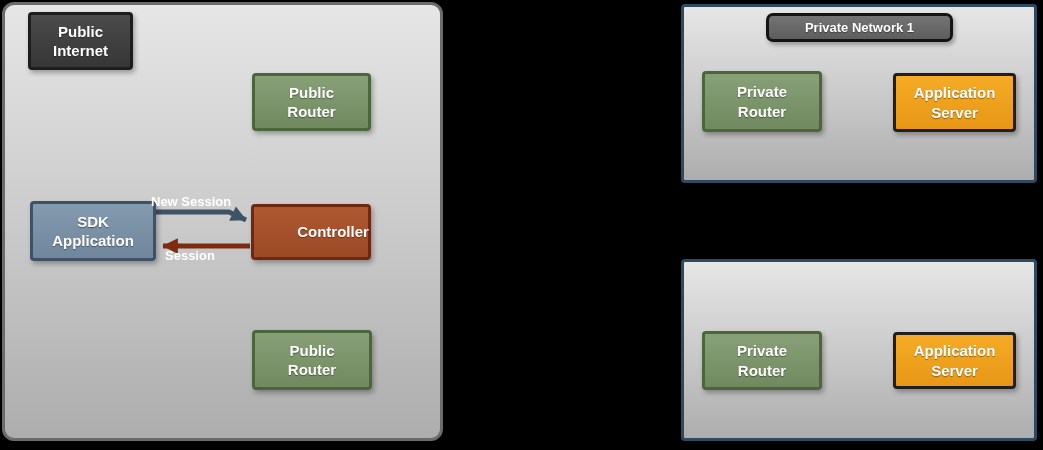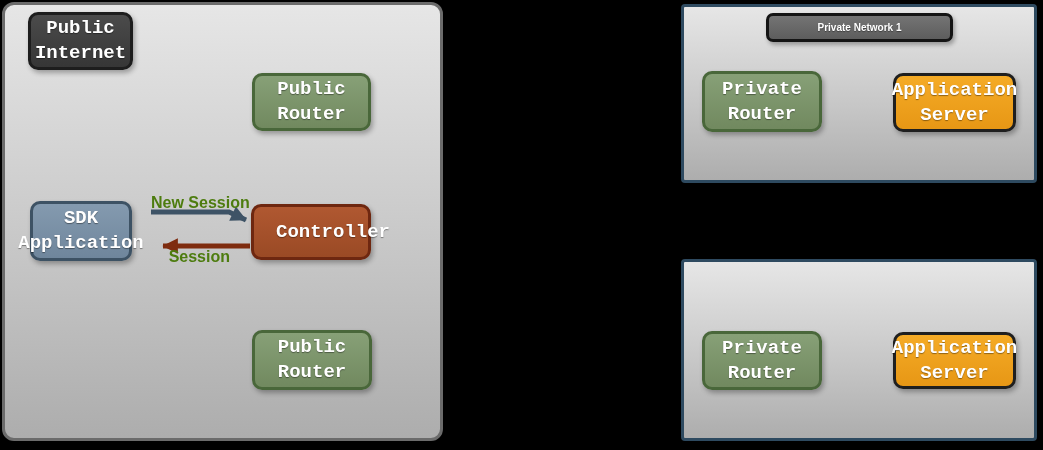--- a/index.html
+++ b/index.html
@@ -35,78 +35,77 @@
 
   .node {
     position: absolute;
     box-sizing: border-box;
     display: flex;
     align-items: center;
     justify-content: center;
     text-align: center;
     color: #ffffff;
     font-weight: bold;
-    font-size: 19px;
+    font-size: 15px;
     line-height: 1.3;
     white-space: pre-line;
-    border-radius: 10px;
+    border-radius: 4px;
     border: 3px solid transparent;
     box-shadow: 2px 3px 5px rgba(0,0,0,0.30);
     text-shadow: 0 1px 1px rgba(0,0,0,0.40);
-    font-family: Liberation Mono, monospace;
   }
   .node-dark   { background: linear-gradient(180deg,#4b4b4b,#363636); border-color: #1d1d1d; }
   .node-green  { background: linear-gradient(180deg,#87a077,#71895f); border-color: #49673a; }
   .node-orange { background: linear-gradient(180deg,#f5ab26,#e79715); border-color: #1f1f1f; }
   .node-blue   { background: linear-gradient(180deg,#849aaf,#6f869c); border-color: #3d5264; }
   .node-rust   { background: linear-gradient(180deg,#b05831,#9a4a25); border-color: #6e2710; padding-left: 44px; }
 
   .net-title {
     position: absolute;
     box-sizing: border-box;
     display: flex;
     align-items: center;
     justify-content: center;
     width: 187px; height: 29px;
     background: linear-gradient(180deg,#747474,#5d5d5d);
     border: 3px solid #141414;
     border-radius: 7px;
     color: #ffffff;
     font-weight: bold;
-    font-size: 10px;
+    font-size: 13px;
     white-space: nowrap;
     box-shadow: 2px 3px 4px rgba(0,0,0,0.30);
     text-shadow: 0 1px 1px rgba(0,0,0,0.40);
   }
 
   
   .pos-public-internet     { left: 28px;  top: 12px;  width: 105px; height: 58px; }
   .pos-public-router-top   { left: 252px; top: 73px;  width: 119px; height: 58px; }
-  .pos-sdk-application     { left: 30px;  top: 201px; width: 102px; height: 60px; }
+  .pos-sdk-application     { left: 30px;  top: 201px; width: 126px; height: 60px; }
   .pos-controller          { left: 251px; top: 204px; width: 120px; height: 56px; }
   .pos-public-router-bottom{ left: 252px; top: 330px; width: 120px; height: 60px; }
   .pos-pn1-title           { left: 766px; top: 13px; }
   .pos-pn1-router          { left: 702px; top: 71px;  width: 120px; height: 61px; }
   .pos-pn1-server          { left: 893px; top: 73px;  width: 123px; height: 59px; }
   .pos-pn2-title           { left: 766px; top: 270px; }
   .pos-pn2-router          { left: 702px; top: 331px; width: 120px; height: 59px; }
   .pos-pn2-server          { left: 893px; top: 332px; width: 123px; height: 57px; }
 
   .arrows-svg {
     position: absolute;
     left: 0; top: 0;
     width: 1043px; height: 450px;
     pointer-events: none;
   }
   .arrow-label {
     position: absolute;
-    color: #4d7c0f;
+    color: #ffffff;
     font-weight: bold;
-    font-size: 16px;
-    text-align: right;
+    font-size: 13px;
+    text-align: left;
     white-space: nowrap;
   }
   .pos-label-new-session { left: 151px; top: 194px; width: 88px; }
   .pos-label-session     { left: 165px; top: 248px; width: 65px; }
 </style>
 </head>
 <body>
 
 <div class="stage">
 

